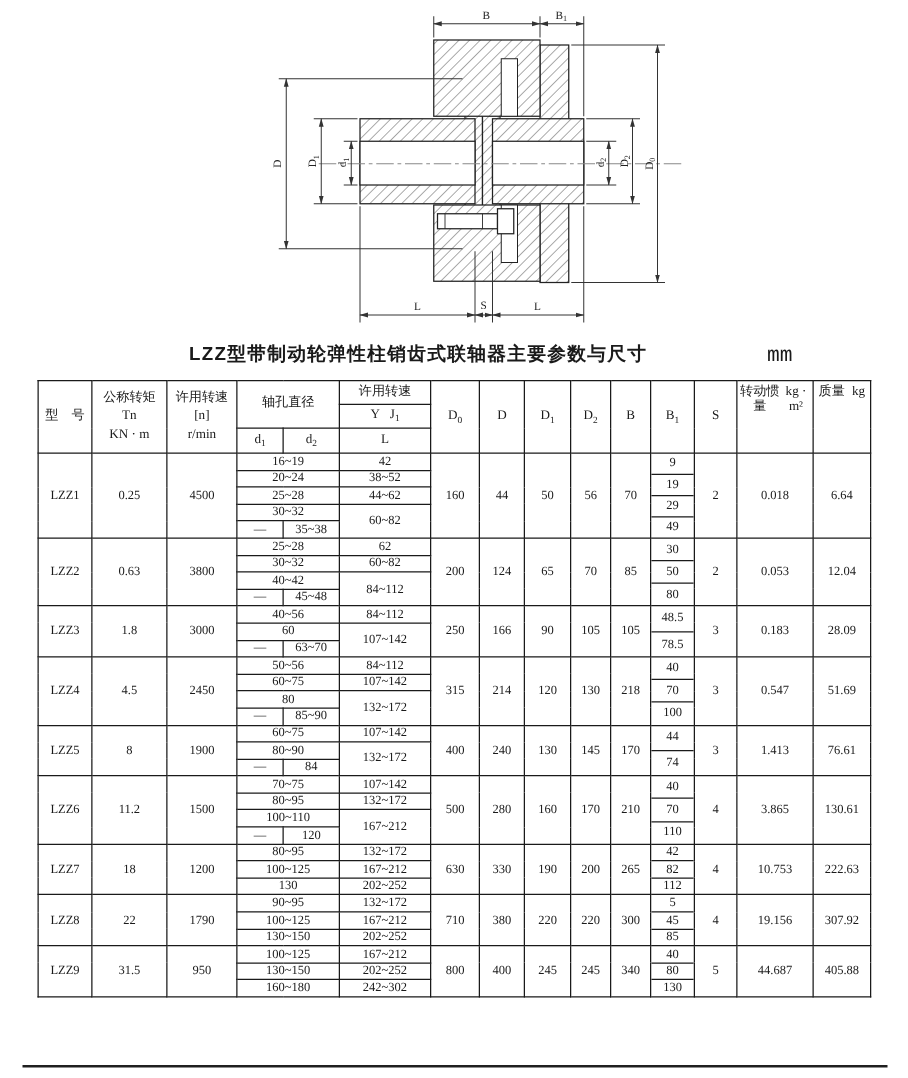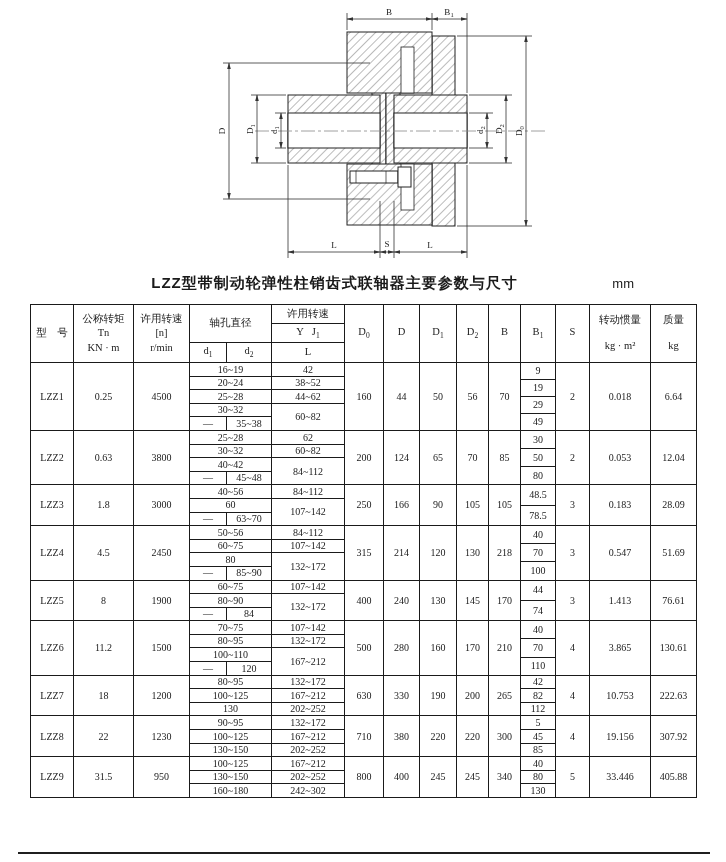--- a/index.html
+++ b/index.html
@@ -6,35 +6,35 @@
   .page{position:relative;width:726px;height:862px;background:#fff;overflow:hidden;
         font-family:"Liberation Serif","DejaVu Serif",serif;color:#1a1a1a;}
   
   .diagram-wrap{position:absolute;left:0;top:0;width:726px;height:268px;}
   svg text{font-family:"Liberation Serif","DejaVu Serif",serif;fill:#222;}
   
   .title-row{position:absolute;left:0;top:274px;width:726px;height:24px;}
   .doc-title{position:absolute;left:0;top:0;width:613px;text-align:center;
              font-family:"Liberation Sans","DejaVu Sans",sans-serif;
              font-size:15px;font-weight:bold;letter-spacing:1px;margin-left:28px;}
-  .doc-unit{position:absolute;right:92px;top:2px;font-size:13px;
-            font-family:Liberation Sans, sans-serif;margin-left:41px;}
+  .doc-unit{position:absolute;right:92px;top:2px;font-size:17px;
+            font-family:Liberation Mono, monospace;margin-left:41px;}
   
   table.param{position:absolute;left:30px;top:304px;width:666px;
               border-collapse:collapse;table-layout:fixed;}
   table.param th,table.param td{border:1px solid #1a1a1a;text-align:center;
               vertical-align:middle;padding:0 1px;font-weight:normal;
               font-size:10px;line-height:1.15;overflow:hidden;}
   table.param thead th{font-size:10.5px;}
   table.param thead tr.hr1{height:19px;}
   table.param thead tr.hr2{height:19px;}
   table.param thead tr.hr3{height:20px;}
   table.param tbody tr{height:13.6px;}
   .hdr-stack div{line-height:1.35;}
-  .hdr-gap2{display:flex;flex-direction:column;justify-content:space-around;height:52px;}
+  .hdr-gap2{display:flex;justify-content:space-around;height:52px;}
   td.b1-cell{padding:0;position:relative;}
   .b1-stack{position:absolute;top:0;left:0;right:0;bottom:0;display:flex;flex-direction:column;}
   .b1-item{flex:1;display:flex;align-items:center;justify-content:center;
            border-bottom:1px solid #1a1a1a;font-size:10px;}
   .b1-item:last-child{border-bottom:none;}
   sub{font-size:7.5px;}
   
   .notes{position:absolute;left:34px;top:808px;font-size:11.5px;line-height:1.55;}
   .notes .line2{padding-left:22px;}
   .bottom-rule{position:absolute;left:18px;top:852px;width:692px;border-top:2px solid #1f1f1f;}
@@ -441,21 +441,21 @@
           <td colspan="2">100~125</td>
           <td>167~212</td>
         </tr>
         <tr>
           <td colspan="2">130</td>
           <td>202~252</td>
         </tr>
         <tr>
           <td rowspan="3">LZZ8</td>
           <td rowspan="3">22</td>
-          <td rowspan="3">1230</td>
+          <td rowspan="3">1790</td>
           <td colspan="2">90~95</td>
           <td>132~172</td>
           <td rowspan="3">710</td>
           <td rowspan="3">380</td>
           <td rowspan="3">220</td>
           <td rowspan="3">220</td>
           <td rowspan="3">300</td>
           <td rowspan="3" class="b1-cell">
             <div class="b1-stack">
               <div class="b1-item">5</div>
@@ -487,21 +487,21 @@
           <td rowspan="3">245</td>
           <td rowspan="3">340</td>
           <td rowspan="3" class="b1-cell">
             <div class="b1-stack">
               <div class="b1-item">40</div>
               <div class="b1-item">80</div>
               <div class="b1-item">130</div>
             </div>
           </td>
           <td rowspan="3">5</td>
-          <td rowspan="3">33.446</td>
+          <td rowspan="3">44.687</td>
           <td rowspan="3">405.88</td>
         </tr>
         <tr>
           <td colspan="2">130~150</td>
           <td>202~252</td>
         </tr>
         <tr>
           <td colspan="2">160~180</td>
           <td>242~302</td>
         </tr>

